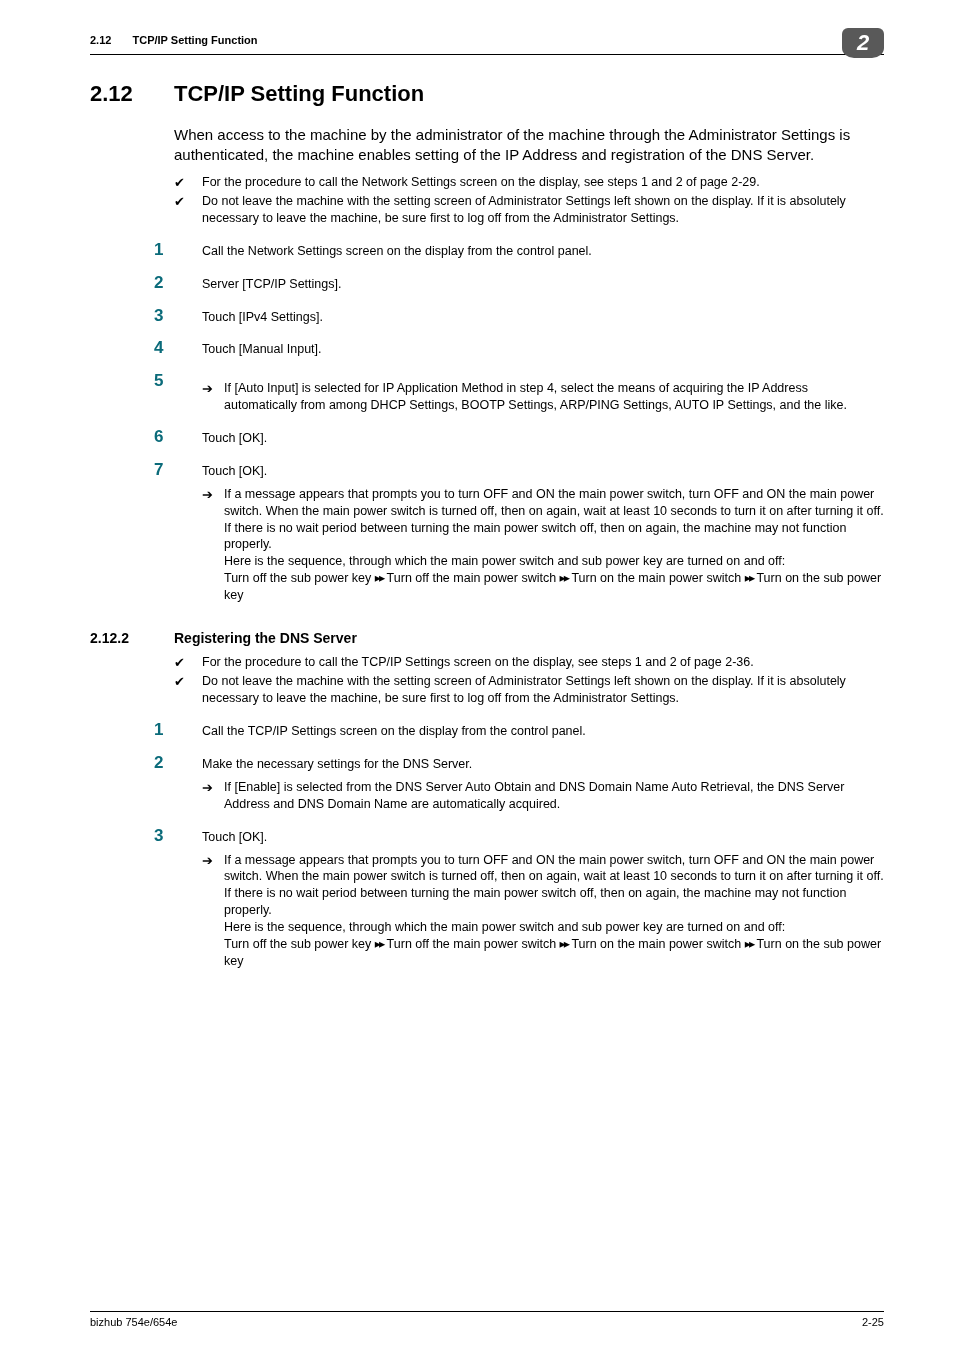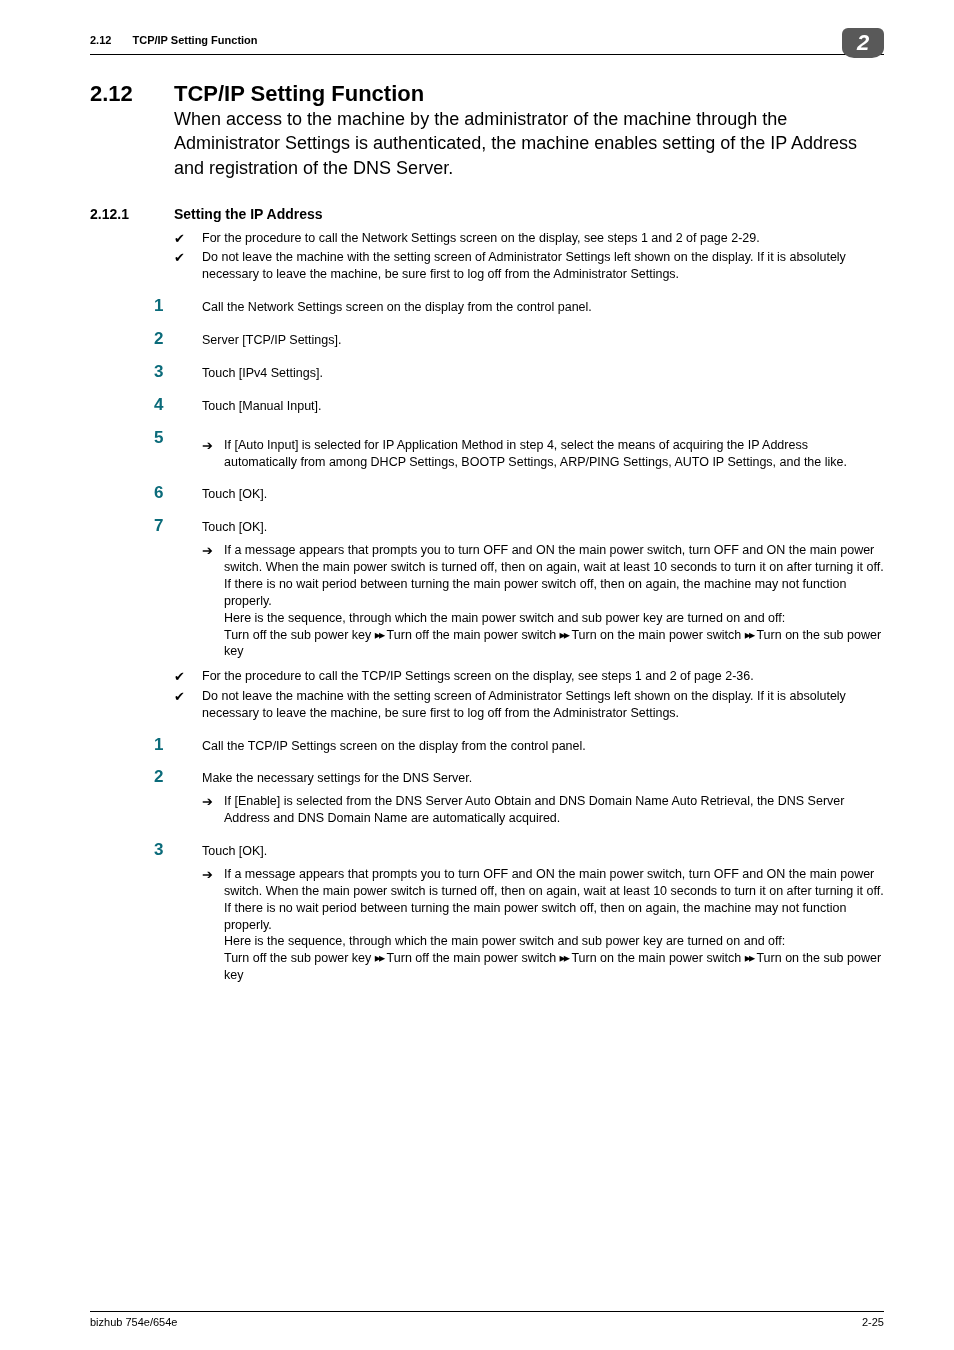--- a/index.html
+++ b/index.html
@@ -5,21 +5,21 @@
   * { margin: 0; padding: 0; box-sizing: border-box; }
   html, body { width: 954px; height: 1350px; background: #fff; font-family: Arial, Helvetica, sans-serif; color: #000; }
   .page { padding: 28px 70px 20px 90px; position: relative; height: 100%; }
   .running-head { display: flex; align-items: center; justify-content: space-between; border-bottom: 1px solid #000; padding-bottom: 2px; text-align: center; }
   .running-head-left { font-size: 11px; font-weight: bold; }
   .running-head-left .num { margin-right: 18px; }
   .chapter-badge { width: 42px; height: 30px; background: #595959; border-radius: 6px 6px 12px 12px / 6px 6px 10px 10px; color: #fff; font-weight: bold; font-style: italic; font-size: 22px; display: flex; align-items: center; justify-content: center; margin-bottom: -6px; }
   .h1-row { display: flex; align-items: baseline; margin-top: 26px; }
   .h1-num { font-size: 22px; font-weight: bold; width: 84px; }
   .h1-title { font-size: 22px; font-weight: bold; }
-  .intro { margin: 0 0 0 84px; font-size: 18px; line-height: 1.35; }
+  .intro { margin: 18px 0 0 84px; font-size: 15px; line-height: 1.35; }
   .h2-row { display: flex; align-items: baseline; margin-top: 26px; }
   .h2-num { font-size: 14px; font-weight: bold; width: 84px; }
   .h2-title { font-size: 14px; font-weight: bold; }
   .bullets { margin: 8px 0 0 84px; }
   .bullet-row { display: flex; font-size: 12.5px; line-height: 1.35; margin-bottom: 2px; }
   .check { width: 28px; flex-shrink: 0; font-size: 13px; }
   .bullet-text { flex: 1; }
   .step { display: flex; margin: 14px 0 0 64px; }
   .step-num { width: 48px; flex-shrink: 0; color: #0b6b7a; font-weight: bold; font-size: 17px; line-height: 1; }
   .step-body { flex: 1; font-size: 12.5px; line-height: 1.35; padding-top: 2px; }
@@ -43,24 +43,20 @@
       <span>2</span>
     </div>
   </div>
 
   <div class="h1-row">
     <div class="h1-num">2.12</div>
     <div class="h1-title">TCP/IP Setting Function</div>
   </div>
   <p class="intro">When access to the machine by the administrator of the machine through the Administrator Settings is authenticated, the machine enables setting of the IP Address and registration of the DNS Server.</p>
 
-  <div class="h2-row">
-    <div class="h2-num">2.12.1</div>
-    <div class="h2-title">Setting the IP Address</div>
-  </div>
   <div class="bullets">
     <div class="bullet-row">
       <span class="check">✔</span>
       <span class="bullet-text">For the procedure to call the Network Settings screen on the display, see steps 1 and 2 of page 2-29.</span>
     </div>
     <div class="bullet-row">
       <span class="check">✔</span>
       <span class="bullet-text">Do not leave the machine with the setting screen of Administrator Settings left shown on the display. If it is absolutely necessary to leave the machine, be sure first to log off from the Administrator Settings.</span>
     </div>
   </div>
@@ -102,20 +98,24 @@
         <span class="arrow">➔</span>
         <span class="sub-text">
           <span>If a message appears that prompts you to turn OFF and ON the main power switch, turn OFF and ON the main power switch. When the main power switch is turned off, then on again, wait at least 10 seconds to turn it on after turning it off. If there is no wait period between turning the main power switch off, then on again, the machine may not function properly.</span><br>
           <span>Here is the sequence, through which the main power switch and sub power key are turned on and off:</span><br>
           <span>Turn off the sub power key </span><span class="dbl">▸▸</span><span> Turn off the main power switch </span><span class="dbl">▸▸</span><span> Turn on the main power switch </span><span class="dbl">▸▸</span><span> Turn on the sub power key</span>
         </span>
       </div>
     </div>
   </div>
 
+  <div class="h2-row">
+    <div class="h2-num">2.12.2</div>
+    <div class="h2-title">Registering the DNS Server</div>
+  </div>
   <div class="bullets">
     <div class="bullet-row">
       <span class="check">✔</span>
       <span class="bullet-text">For the procedure to call the TCP/IP Settings screen on the display, see steps 1 and 2 of page 2-36.</span>
     </div>
     <div class="bullet-row">
       <span class="check">✔</span>
       <span class="bullet-text">Do not leave the machine with the setting screen of Administrator Settings left shown on the display. If it is absolutely necessary to leave the machine, be sure first to log off from the Administrator Settings.</span>
     </div>
   </div>

